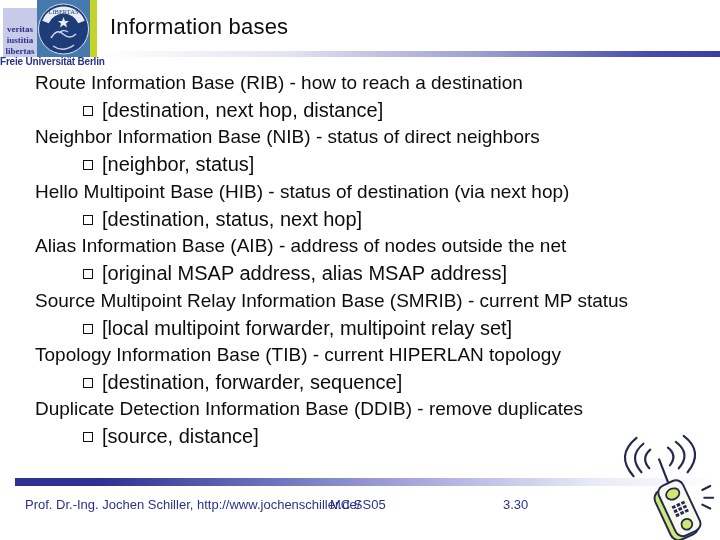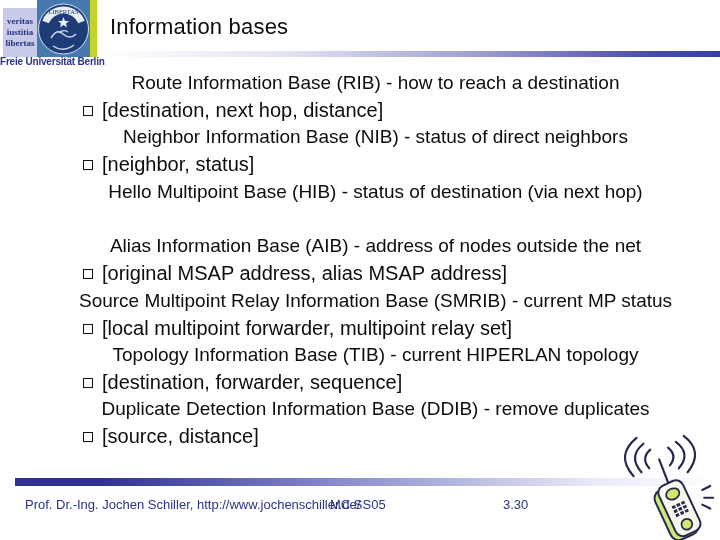--- a/index.html
+++ b/index.html
@@ -2,36 +2,36 @@
 <html><head>
 <meta charset="utf-8">
 <style>
   html,body{margin:0;padding:0;}
   body{width:720px;height:540px;background:#fff;font-family:"Liberation Sans",sans-serif;}
   .slide{position:relative;width:720px;height:540px;background:#ffffff;overflow:hidden;}
 
   
   .logo{position:absolute;left:0;top:0;width:105px;height:70px;}
   .logo-motto{position:absolute;left:3px;top:8px;width:34px;height:49px;background:#c7cae8;
-    display:flex;flex-direction:column;justify-content:center;align-items:center;}
+    display:flex;flex-direction:column;justify-content:flex-end;align-items:center;}
   .logo-motto span{font-family:"Liberation Serif",serif;font-weight:600;font-size:9px;
     line-height:11px;color:#2b3387;}
   .logo-seal{position:absolute;left:37px;top:0;width:53px;height:57px;}
   .logo-greenbar{position:absolute;left:90px;top:0;width:7px;height:57px;background:#c3d32a;}
   .logo-uni{position:absolute;left:0px;top:56px;width:105px;font-size:10px;font-weight:bold;
     color:#2b3387;white-space:nowrap;letter-spacing:-0.2px;}
 
   .page-title{position:absolute;left:110px;top:14px;font-size:22px;color:#0d0d0d;
     letter-spacing:0.2px;}
 
   .header-divider{position:absolute;left:97px;top:51px;width:623px;height:6px;
     background:linear-gradient(to right,#ffffff 0%,#e3e4f2 30%,#9b9dd0 62%,#4a4dae 88%,#3a3da8 100%);}
 
   
-  .item{position:absolute;left:0;width:716px;text-align:center;}
+  .item{position:absolute;left:0;width:716px;}
   .item-heading{margin-left:35px;font-size:19px;line-height:23px;color:#0d0d0d;white-space:nowrap;}
   .item-detail{margin-left:83px;margin-top:7px;font-size:20px;line-height:19px;color:#0d0d0d;
     white-space:nowrap;display:flex;align-items:center;}
   .sq{display:inline-block;width:8px;height:8px;border:1.5px solid #111;margin-right:9px;
     flex:0 0 auto;position:relative;top:0px;background:transparent;}
 
   
   .footer-divider{position:absolute;left:15px;top:478px;width:705px;height:8px;
     background:linear-gradient(to right,#2e3192 0%,#2e3192 12%,#8e91cf 48%,#e8eaf7 82%,#ffffff 100%);}
   .footer-text{position:absolute;top:497px;font-size:13px;color:#2b3387;white-space:nowrap;}
@@ -78,20 +78,24 @@
   </div>
   <div class="item" style="top:125px">
     <div class="item-heading">Neighbor Information Base (NIB) - status of direct neighbors</div>
     <div class="item-detail">
         <span class="sq"></span>
         <span>[neighbor, status]</span>
       </div>
   </div>
   <div class="item" style="top:180px">
     <div class="item-heading">Hello Multipoint Base (HIB) - status of destination (via next hop)</div>
+    <div class="item-detail">
+        <span class="sq"></span>
+        <span>[destination, status, next hop]</span>
+      </div>
   </div>
   <div class="item" style="top:234px">
     <div class="item-heading">Alias Information Base (AIB) - address of nodes outside the net</div>
     <div class="item-detail">
         <span class="sq"></span>
         <span>[original MSAP address, alias MSAP address]</span>
       </div>
   </div>
   <div class="item" style="top:289px">
     <div class="item-heading">Source Multipoint Relay Information Base (SMRIB) - current MP status</div>

